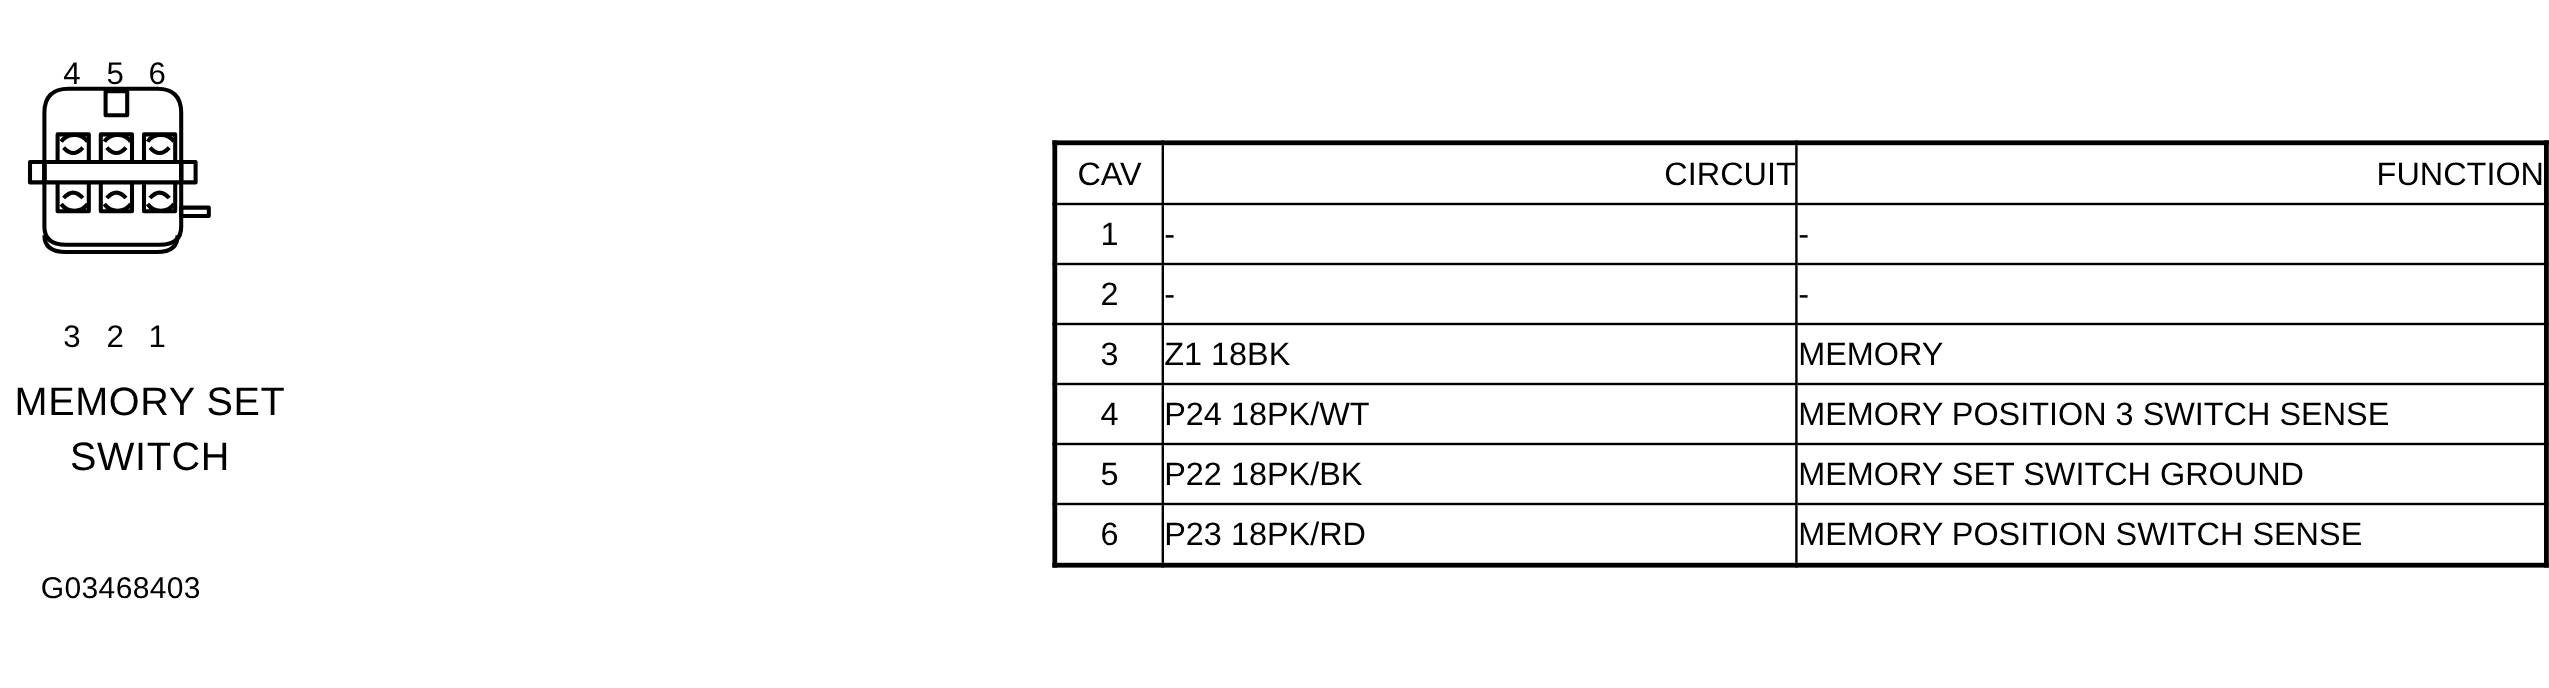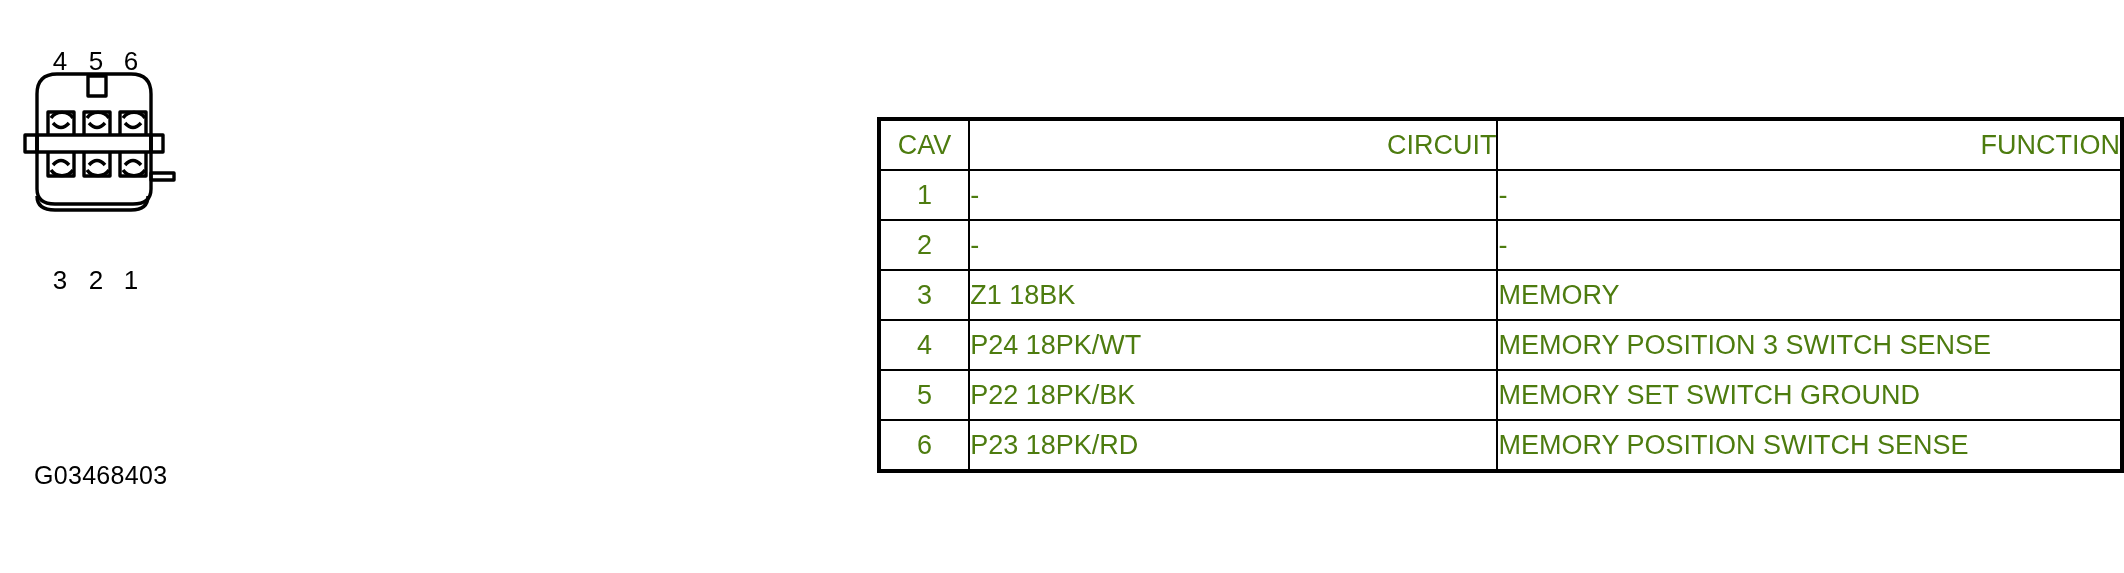--- a/index.html
+++ b/index.html
@@ -58,21 +58,21 @@
     font-size: 33px;
     line-height: 46px;
     letter-spacing: 0.5px;
     font-family: "Liberation Sans", sans-serif;
   }
   #component-label .lbl-line { display: block; }
 
   #part-number {
     position: absolute;
     left: 34px;
-    top: 461px;
+    top: 476px;
     font-size: 25px;
     letter-spacing: 0.3px;
     font-family: "Liberation Sans", sans-serif;
   }
 
   
   #pinout-table-wrap {
     position: absolute;
     left: 877px;
     top: 117px;
@@ -83,21 +83,21 @@
     border: 4px solid #000;
   }
   table#pinout-table td,
   table#pinout-table th {
     border: 2px solid #000;
     font-weight: normal;
     font-size: 27px;
     font-family: "Liberation Sans", sans-serif;
     height: 48px;
     padding: 0;
-    color: #4d7c0f;
+    color: #000000;
   }
   col.col-cav { width: 92px; }
   col.col-circuit { width: 550px; }
   col.col-function { width: 650px; }
 
   th.h-cav, td.c-cav {
     text-align: center;
   }
   th.h-circuit, th.h-function {
     text-align: right;
@@ -172,20 +172,22 @@
     </g>
   </svg>
 
   <div class="pin-number-row" id="pin-numbers-bottom">
     <span class="pin-num" style="left:16px;">3</span>
     <span class="pin-num" style="left:52px;">2</span>
     <span class="pin-num" style="left:87px;">1</span>
   </div>
 
   <div id="component-label">
+    <span class="lbl-line">MEMORY SET</span>
+    <span class="lbl-line">SWITCH</span>
   </div>
 
   <div id="part-number">G03468403</div>
 </div>
 
 <div id="pinout-table-wrap">
   <table id="pinout-table">
     <colgroup>
       <col class="col-cav">
       <col class="col-circuit">

